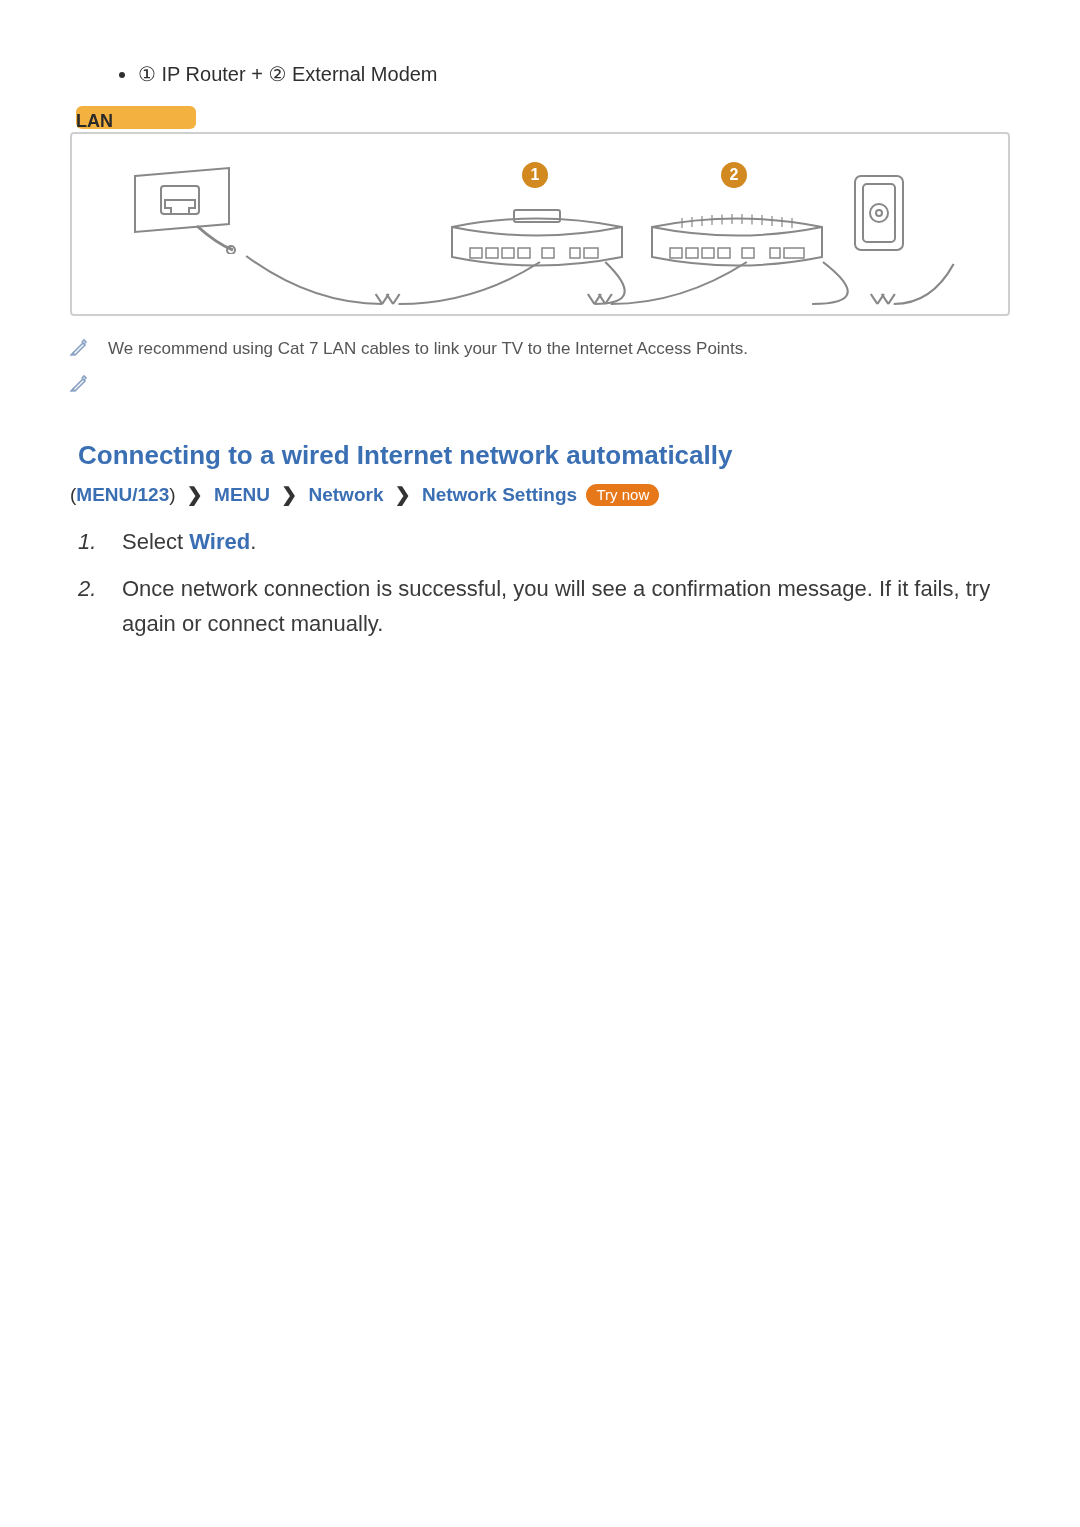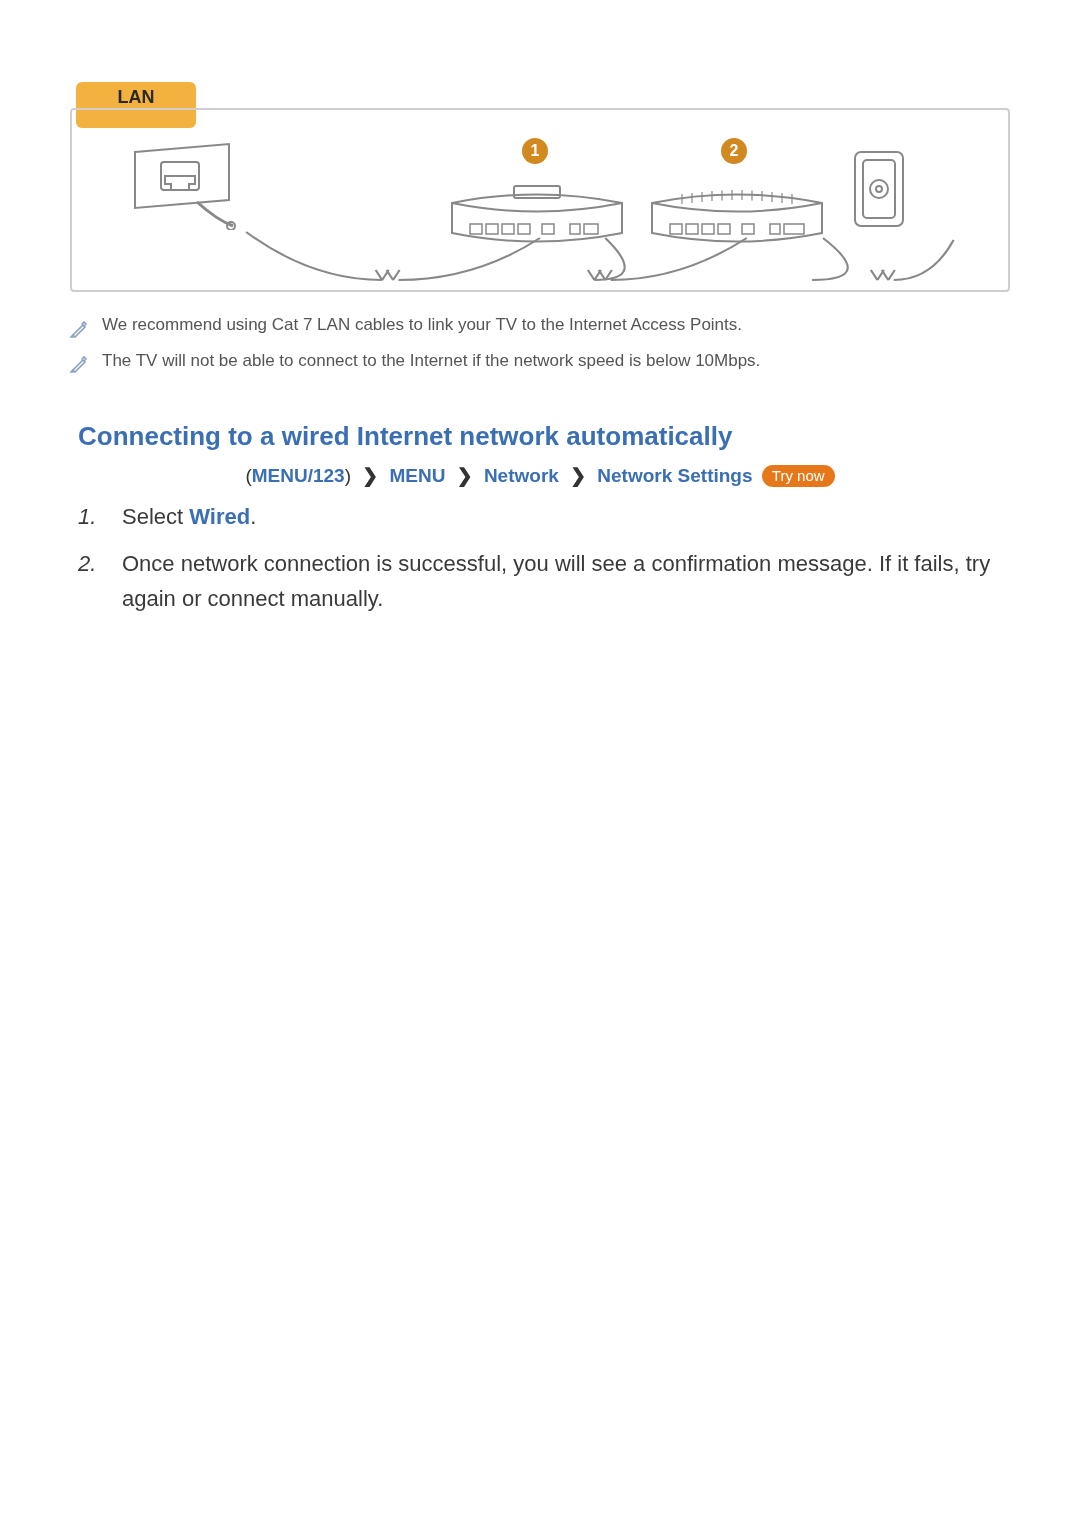--- a/index.html
+++ b/index.html
@@ -34,24 +34,24 @@
   .diagram-wrap {
     margin: 20px 0 20px 0;
     position: relative;
     height: 210px;
   }
   .lan-tab {
     position: absolute;
     top: 0;
     left: 6px;
     width: 120px;
-    height: 46px;
+    height: 23px;
     background: #f3b13f;
     border-radius: 6px;
-    text-align: center;
+    text-align: left;
     line-height: 30px;
     font-weight: bold;
     font-size: 18px;
     color: #2a2a2a;
   }
   .diagram-box {
     position: absolute;
     top: 26px; left: 0; right: 0; bottom: 0;
     border: 2px solid #cfcfcf;
     border-radius: 4px;
@@ -81,22 +81,22 @@
 
   .cable-svg {
     position: absolute;
     left: 0; right: 0; bottom: 0;
     width: 100%; height: 60px;
   }
 
   
   .note-row {
     display: flex;
-    align-items: flex-end;
-    gap: 14px;
+    align-items: flex-start;
+    gap: 20px;
     margin: 0 0 10px 0;
   }
   .pencil-icon {
     flex: 0 0 auto;
     width: 18px; height: 18px;
     margin-top: 2px;
   }
   .note-text {
     font-size: 17px;
     color: #555;
@@ -107,22 +107,21 @@
   .section-heading {
     margin: 48px 0 12px 8px;
     font-size: 26px;
     font-weight: 600;
     color: #3b6fb3;
   }
 
   
   .bc-row {
     font-size: 19px;
-    margin: 0 0 12px 0;
-    text-align: center;
+    margin: 0 0 18px 0;
   }
   .bc-paren { color: #333; }
   .bc-link  { color: #3b6fb3; font-weight: 600; }
   .bc-chev  {
     display: inline-block;
     font-weight: bold;
     color: #333;
     padding: 0 6px;
   }
   .pill {
@@ -168,20 +167,25 @@
     font-size: 22px;
     color: #3a3a3a;
   }
   .kw { color: #3b6fb3; font-weight: 600; }
 </style>
 </head>
 <body>
 
 <div class="page">
 
+  <ul class="bullet">
+    <li>
+      <span class="circled">①</span><span> IP Router + </span><span class="circled">②</span><span> External Modem</span>
+    </li>
+  </ul>
 
   <div class="diagram-wrap">
     <div class="lan-tab">LAN</div>
     <div class="diagram-box">
 
       <svg class="dev dev-lanport" viewBox="0 0 110 90">
         <path d="M8 12 L102 4 L102 60 L8 68 Z"></path>
         <rect x="34" y="22" width="38" height="28" rx="3"></rect>
         <path d="M44 50 h18 v-6 h6 v-8 h-30 v8 h6 Z"></path>
         <path d="M70 62 q20 18 36 24" stroke-width="3"></path>
@@ -270,21 +274,20 @@
     <div class="note-text">We recommend using Cat 7 LAN cables to link your TV to the Internet Access Points.</div>
   </div>
   <div class="note-row">
     <svg class="pencil-icon" viewBox="0 0 18 18">
       <g stroke="#8aa3c4" stroke-width="1.6" fill="none" stroke-linecap="round">
         <path d="M3 15 L13 5 L15 7 L5 17 Z"></path>
           <path d="M3 15 L1 17 L3 17 Z" fill="#8aa3c4"></path>
         <path d="M12 4 L14 2 L16 4 L14 6"></path>
       </g>
     </svg>
-    <div class="note-text">The TV will not be able to connect to the Internet if the network speed is below 10Mbps.</div>
   </div>
 
   <div class="section-heading">Connecting to a wired Internet network automatically</div>
 
   <div class="bc-row">
     <span class="bc-paren">(</span><span class="bc-link">MENU/123</span><span class="bc-paren">)</span>
     <span class="bc-chev">❯</span>
     <span class="bc-link">MENU</span>
     <span class="bc-chev">❯</span>
     <span class="bc-link">Network</span>

